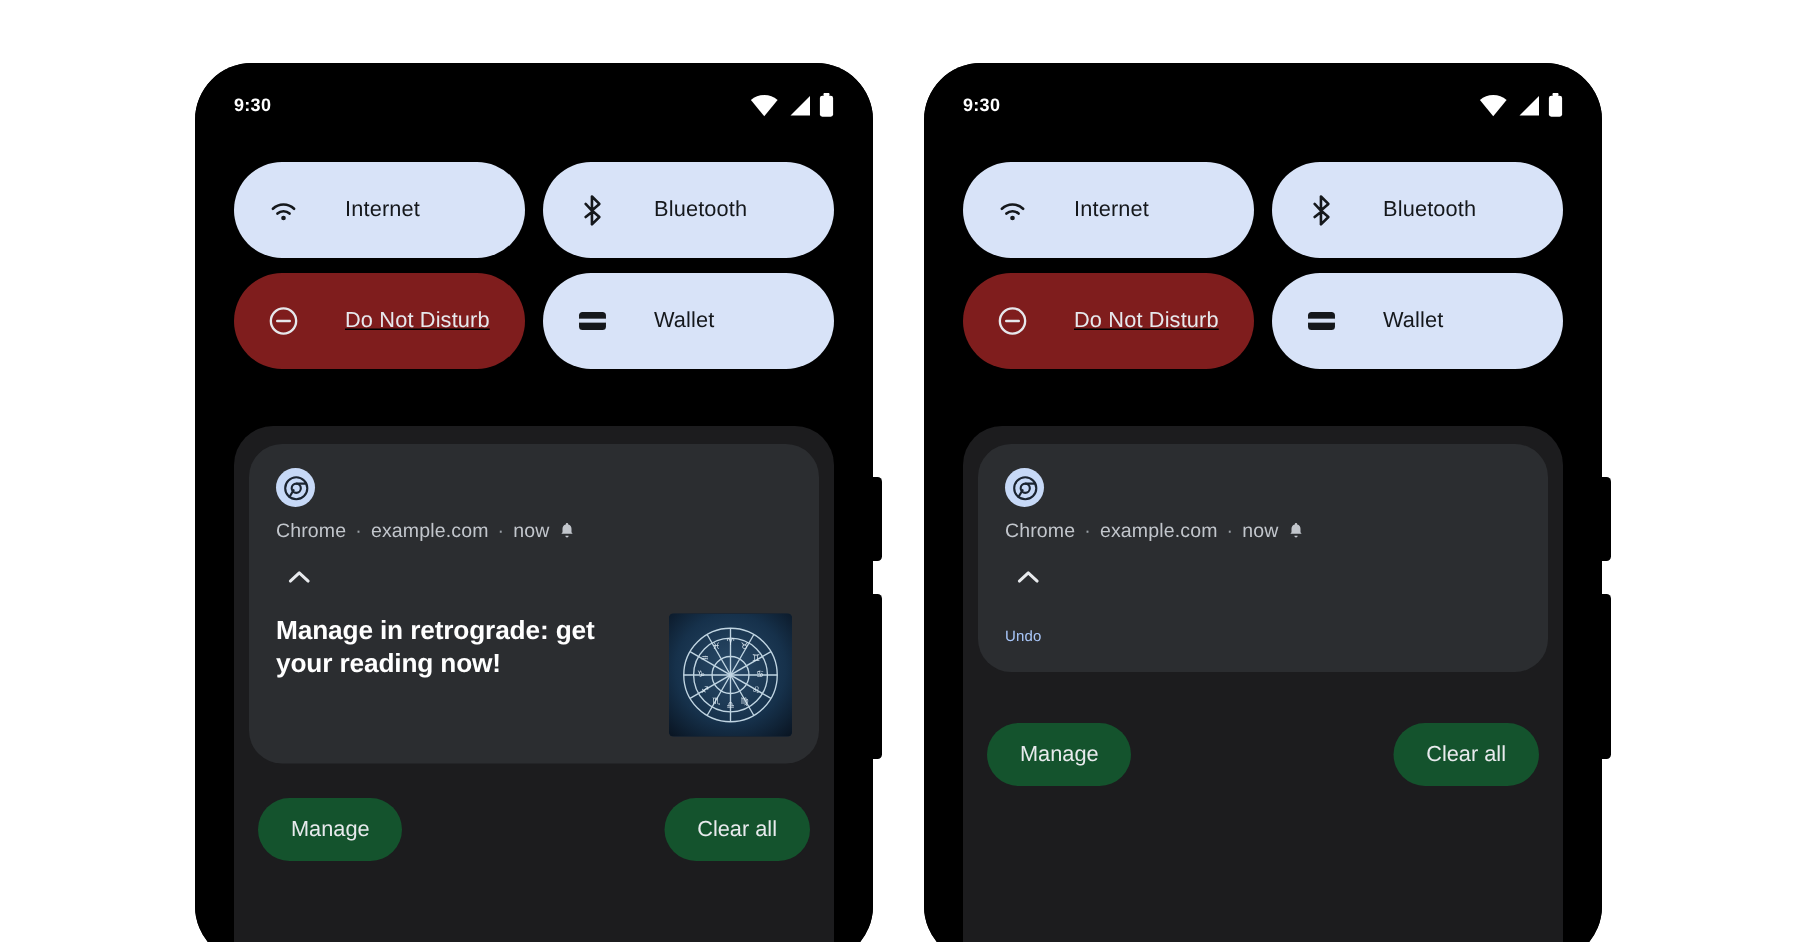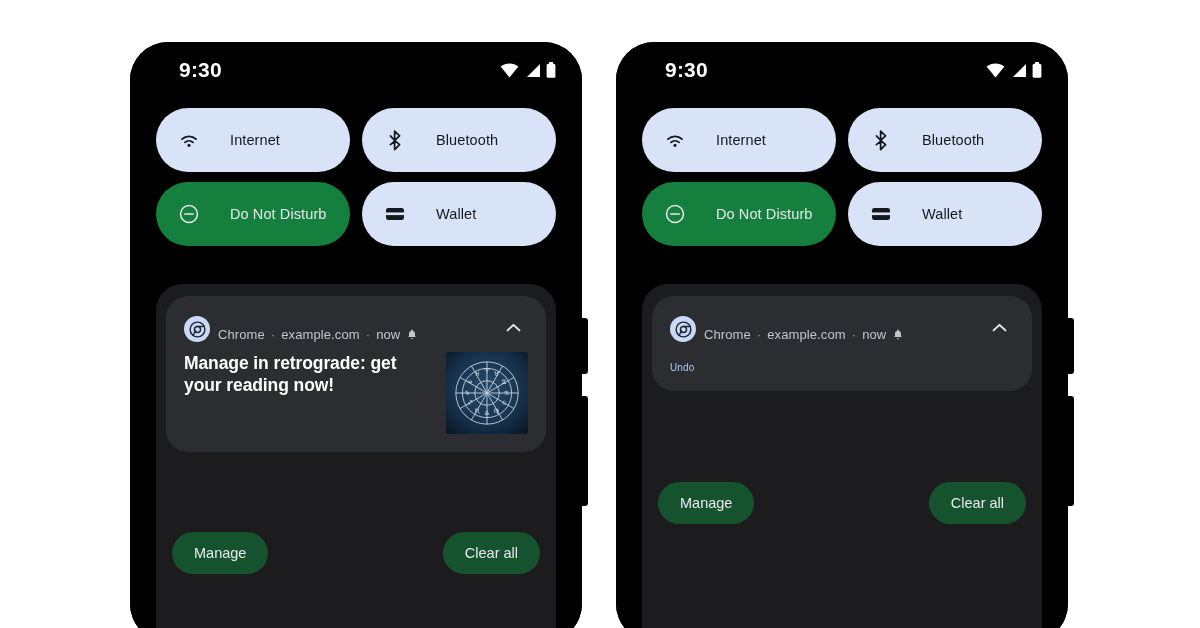--- a/index.html
+++ b/index.html
@@ -30,58 +30,57 @@
     border-radius:0 3px 3px 0;
   }
 
   
   .statusbar {
     position:absolute; left:0; right:0; top:0; height:56px;
     display:flex; align-items:center; justify-content:space-between;
     padding:0 26px;
   }
   .clock {
-    color:#ffffff; font-size:21px; font-weight:700;
+    color:#ffffff; font-size:12px; font-weight:700;
     letter-spacing:.2px;
-    margin-left:23px;
   }
   .sys-icons { display:flex; align-items:center; gap:5px; }
   .ic { display:block; }
 
   
   .tiles {
     position:absolute; left:26px; right:26px; top:66px;
     display:grid; grid-template-columns:1fr 1fr;
     gap:10px 12px;
   }
   .tile {
     height:64px; border-radius:34px;
     display:flex; align-items:center; gap:30px;
     padding-left:22px;
   }
   .tile.on  { background:#d8e3f8; }
-  .tile.off { background:#15803d; }
+  .tile.off { background:#7f1d1d;text-decoration:underline; }
   .tile .tl { font-size:14.5px; letter-spacing:.1px; }
   .tile.on  .tl { color:#15181c; }
   .tile.off .tl { color:#e6e8ec; }
   .tile .tico { width:22px; height:22px; flex:none; display:block; }
 
   
   .shade {
     position:absolute; left:26px; right:26px; top:242px; bottom:0;
     background:#1c1c1e;
     border-radius:26px 26px 0 0;
     padding:12px 10px 0 10px;
   }
   .notif {
     background:#2b2d30;
     border-radius:22px;
     padding:16px 18px 18px 18px;
   }
-  .nhead { display:flex; align-items:flex-end; gap:8px; }
+  .nhead { display:flex; align-items:flex-start; gap:8px;flex-direction:column; }
   .appicon {
     width:26px; height:26px; border-radius:50%;
     background:#c7d9f7; flex:none;
     display:flex; align-items:center; justify-content:center;
   }
   .nmeta {
     color:#c2c6cc; font-size:13px; letter-spacing:.1px;
     display:flex; align-items:center; gap:6px; flex:1;
   }
   .nmeta .dot { color:#9aa0a6; }

